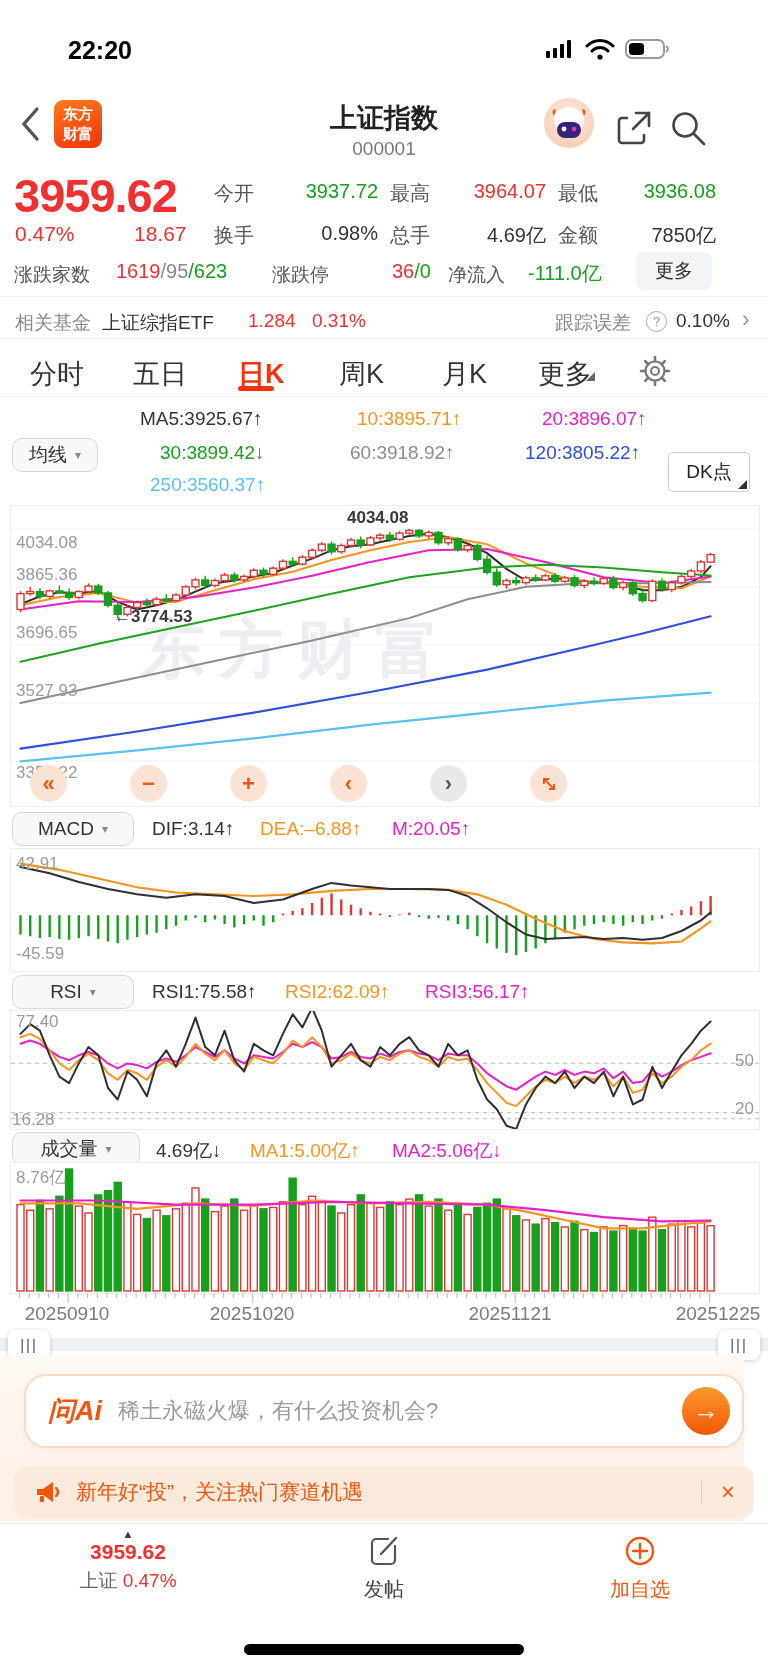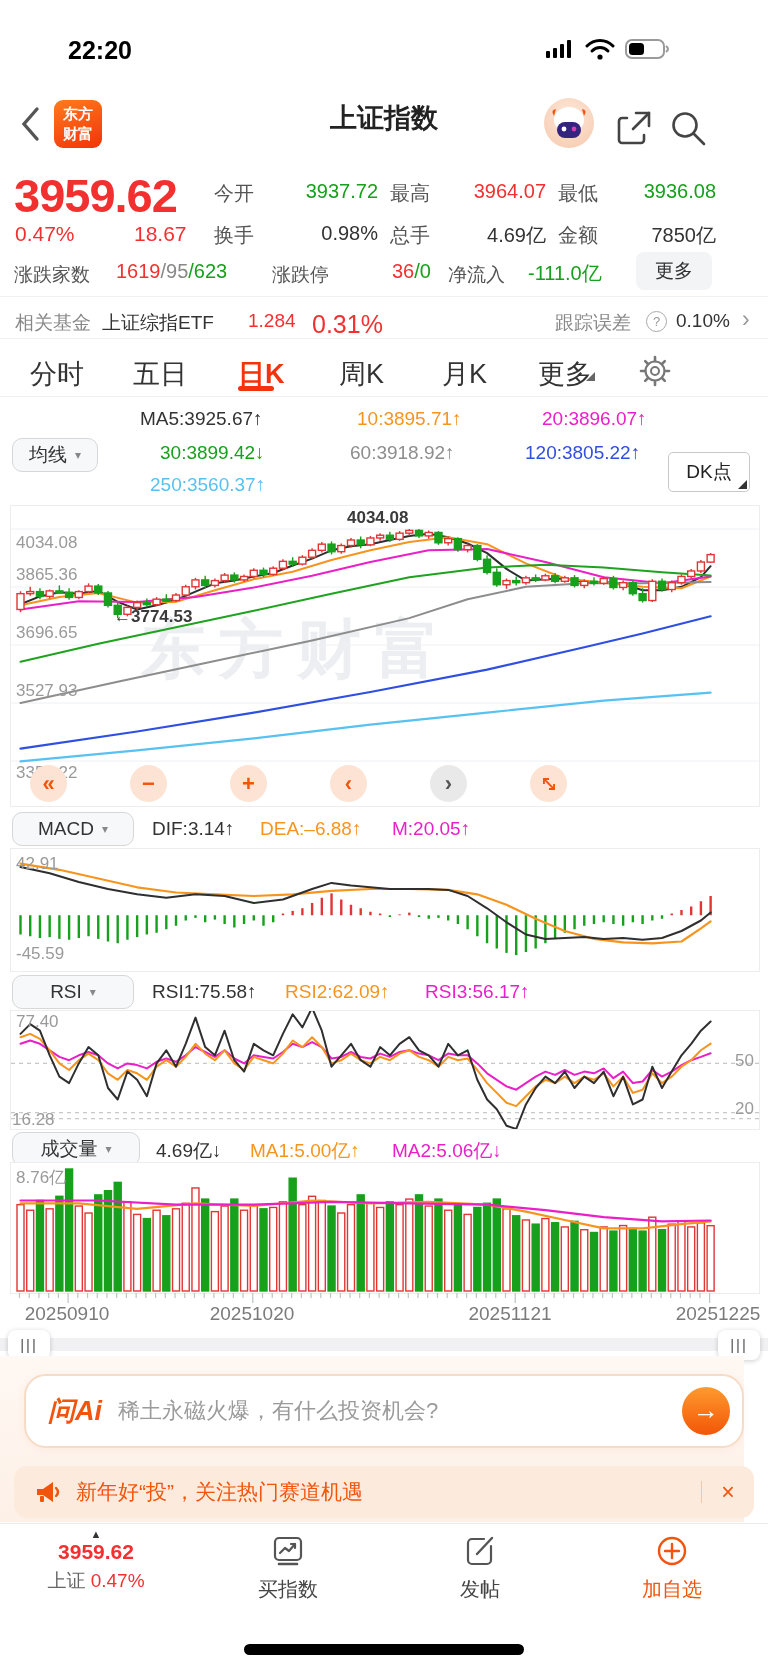--- a/index.html
+++ b/index.html
@@ -79,20 +79,21 @@
   </div>
 
   <svg class="abs" style="left:20px;top:106px;" width="22" height="36" viewBox="0 0 22 36">
     <polyline points="17,3 4,18 17,33" fill="none" stroke="#555" stroke-width="3.4" stroke-linecap="round"></polyline>
   </svg>
   <div class="abs logo">
     <div>东方</div>
     <div>财富</div>
   </div>
   <div class="abs hd-title">上证指数</div>
+  <div class="abs hd-code">000001</div>
   <div class="abs avatar">
     <svg width="50" height="50" viewBox="0 0 50 50">
       <ellipse cx="25" cy="22" rx="15" ry="13" fill="#fff"></ellipse>
       <path d="M10 18 q-4 -6 2 -7" fill="#f2540c"></path>
         <path d="M40 18 q4 -6 -2 -7" fill="#f2540c"></path>
       <rect x="13" y="24" width="24" height="16" rx="8" fill="#33247e"></rect>
       <circle cx="20" cy="31" r="2.4" fill="#fff"></circle>
         <circle cx="30" cy="31" r="2.4" fill="#e03ab0"></circle>
     </svg>
   </div>
@@ -133,21 +134,21 @@
   </span>
   <span class="abs qlabel" style="left:448px;top:262px;font-size:19px;">净流入</span>
   <span class="abs" style="left: 528px; top: 260px; font-size: 20px; color: rgb(23, 160, 28);">-111.0亿</span>
   <div class="abs more-btn">更多</div>
 
   <div class="hline" style="top:296px;"></div>
 
   <span class="abs" style="left:15px;top:310px;font-size:19px;color:#888;">相关基金</span>
   <span class="abs" style="left:102px;top:310px;font-size:19px;color:#333;">上证综指ETF</span>
   <span class="abs" style="left: 248px; top: 310px; font-size: 19px; color: rgb(242, 48, 48);">1.284</span>
-  <span class="abs" style="left: 312px; top: 310px; font-size: 25px; color: rgb(242, 48, 48);">0.31%</span>
+  <span class="abs" style="left: 312px; top: 310px; font-size: 19px; color: rgb(242, 48, 48);">0.31%</span>
   <span class="abs" style="left:555px;top:310px;font-size:19px;color:#888;">跟踪误差</span>
   <span class="abs" style="left:646px;top:311px;width:19px;height:19px;border:1.5px solid #aaa;border-radius:50%;font-size:13px;color:#999;text-align:center;line-height:19px;">?</span>
   <span class="abs" style="left:676px;top:310px;font-size:19px;color:#333;">0.10%</span>
   <span class="abs" style="left:742px;top:306px;font-size:23px;color:#999;">›</span>
 
   <div class="hline" style="top:338px;"></div>
 
   <span class="abs tab" style="left:30px;">分时</span>
   <span class="abs tab" style="left:133px;">五日</span>
   <span class="abs tab active" style="left:238px;">日K</span>
@@ -670,29 +671,20 @@
   </div>
 
   <div class="bottom-nav">
     <div class="nav-item" style="padding-top:4px;">
       <span style="font-size:11px;color:#333;">▲</span>
       <span style="font-size:21px;font-weight:bold;color:#f23030;">3959.62</span>
       <span style="font-size:19px;margin-top:4px;"><span style="color:#666;">上证</span> <span style="color:#f23030;">0.47%</span></span>
     </div>
     <div class="nav-item">
       <svg width="34" height="34" viewBox="0 0 34 34">
-        <rect x="4" y="4" width="26" height="22" rx="4" fill="none" stroke="#555" stroke-width="2.2"></rect>
-        <polyline points="9,19 14,14 18,17 24,10" fill="none" stroke="#555" stroke-width="2.2" stroke-linecap="round" stroke-linejoin="round"></polyline>
-        <polyline points="20,10 24,10 24,14" fill="none" stroke="#555" stroke-width="2.2" stroke-linecap="round" stroke-linejoin="round"></polyline>
-        <line x1="8" y1="30" x2="26" y2="30" stroke="#555" stroke-width="2.6" stroke-linecap="round"></line>
-      </svg>
-      <span class="nav-label">买指数</span>
-    </div>
-    <div class="nav-item">
-      <svg width="34" height="34" viewBox="0 0 34 34">
         <path d="M28 12 v14 a4 4 0 0 1 -4 4 H9 a4 4 0 0 1 -4 -4 V9 a4 4 0 0 1 4 -4 h12" fill="none" stroke="#555" stroke-width="2.2" stroke-linecap="round"></path>
         <line x1="14" y1="20" x2="29" y2="4" stroke="#555" stroke-width="2.4" stroke-linecap="round"></line>
       </svg>
       <span class="nav-label">发帖</span>
     </div>
     <div class="nav-item">
       <svg width="34" height="34" viewBox="0 0 34 34">
         <circle cx="17" cy="17" r="13" fill="none" stroke="#f2540c" stroke-width="2.4"></circle>
         <line x1="17" y1="10" x2="17" y2="24" stroke="#f2540c" stroke-width="2.4" stroke-linecap="round"></line>
         <line x1="10" y1="17" x2="24" y2="17" stroke="#f2540c" stroke-width="2.4" stroke-linecap="round"></line>

